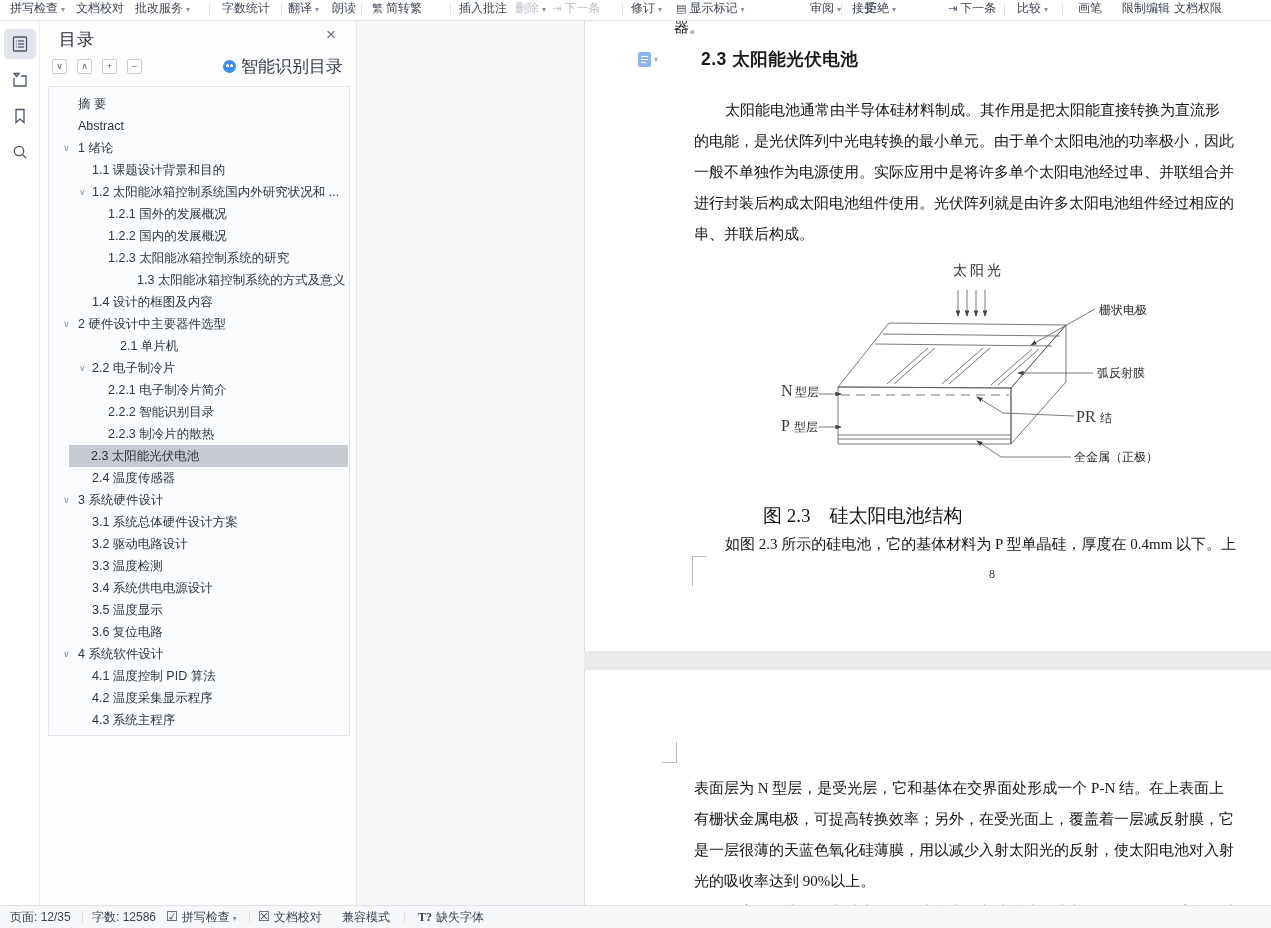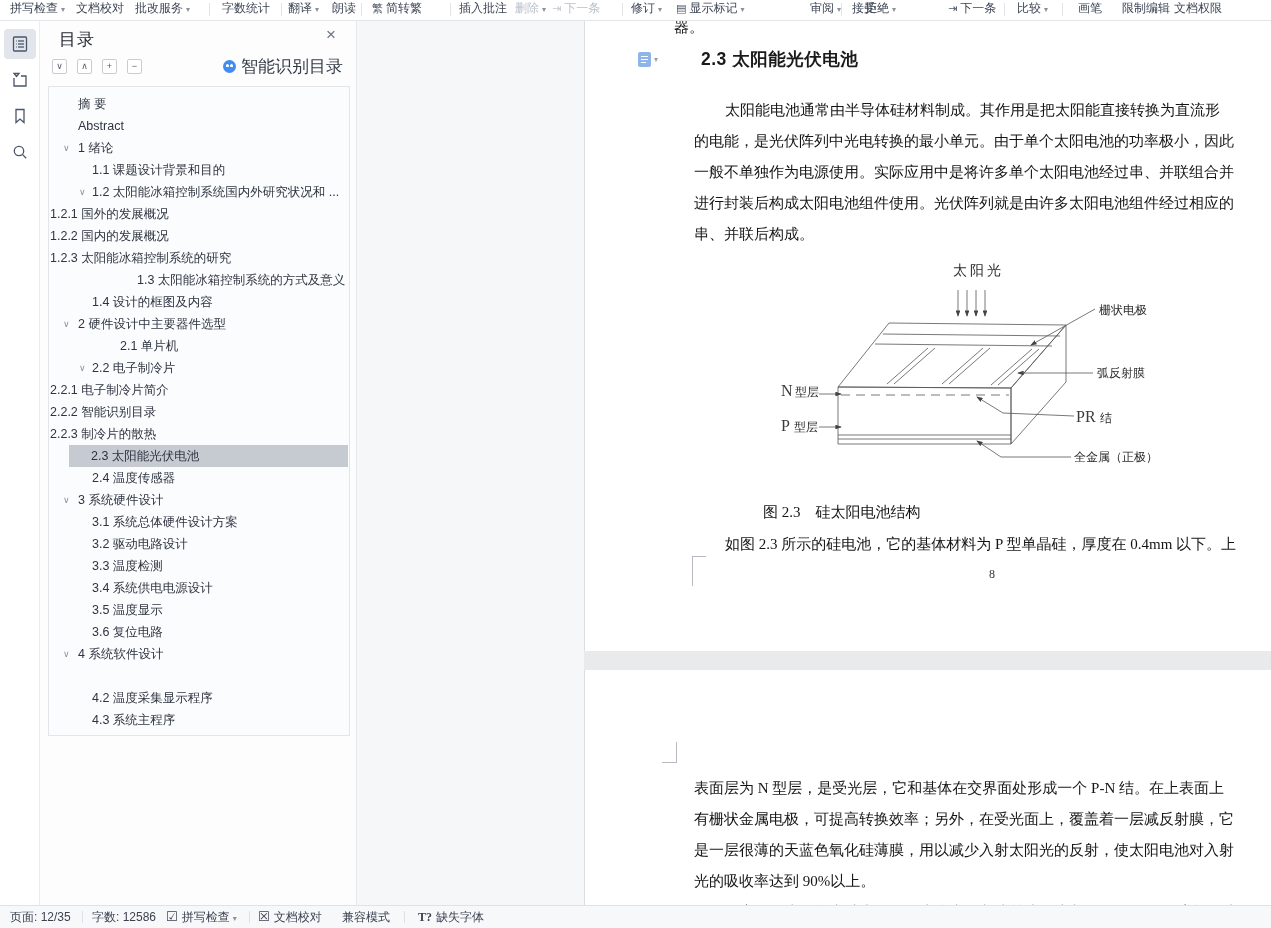--- a/index.html
+++ b/index.html
@@ -26,21 +26,21 @@
   #toc-title { position:absolute; left:19px; top:7px; font-size:17px; color:#23272f; font-weight:500; letter-spacing:1px; }
   #toc-close { position:absolute; left:286px; top:6px; font-size:17px; color:#6b7280; line-height:16px; cursor:default; }
   .tool-btn { position:absolute; top:38px; width:15px; height:15px; border:1px solid #c9ccd2; border-radius:2px; font-size:9px; color:#555c66; text-align:center; line-height:13px; background:#fff; }
   #smart { position:absolute; right:13px; top:37px; height:16px; display:flex; align-items:center; font-size:17px; color:#333a46; }
   .robot { width:13px; height:13px; border-radius:50%; margin-right:5px;
     background: radial-gradient(circle at 34% 44%, #fff 1.2px, rgba(255,255,255,0) 1.8px),
                 radial-gradient(circle at 66% 44%, #fff 1.2px, rgba(255,255,255,0) 1.8px), #3f8cf3; }
   #toc-list { position:absolute; left:8px; top:65px; width:302px; height:650px; border:1px solid #e4e5e9; background:#fbfcfd; overflow:hidden; }
   .trow { position:absolute; left:1px; right:1px; height:22px; line-height:22px; font-size:12.5px; color:#2e3440; white-space:nowrap; overflow:hidden; cursor:default; }
   .trow .ttext{ display:inline-block; }
-  .lv0 .ttext { margin-left:28px; } .lv1 .ttext { margin-left:42px; } .lv2 .ttext { }
+  .lv0 .ttext { margin-left:28px; } .lv1 .ttext { margin-left:42px; } .lv2 .ttext { margin-left:58px; }
   .chev { position:absolute; top:0; font-size:9px; color:#8a919c; }
   .lv0 .chev { left:13px; } .lv1 .chev { left:29px; }
   .trow.sel { left:20px; background:#c6cbd2; }
   .trow.sel .ttext { margin-left:22px; }
 
   
   #canvas { position:absolute; left:357px; top:21px; width:914px; height:884px; background:#e9eaec; }
   #left-strip { position:absolute; left:0; top:0; width:227px; height:884px; background:#f6f7f9; }
   .page { position:absolute; left:227px; width:687px; background:#fff; border-left:1px solid #dcdde0; overflow:hidden; }
   #page1 { top:0; height:630px; }
@@ -52,21 +52,21 @@
   #h-icon { position:absolute; left:53px; top:31px; width:13px; height:15px; border-radius:2px; background:#8fb4ea;
     background-image:linear-gradient(#fff,#fff),linear-gradient(#fff,#fff),linear-gradient(#fff,#fff);
     background-size:7px 1px,7px 1px,5px 1px; background-position:3px 4px,3px 7px,3px 10px; background-repeat:no-repeat; }
   #h-caret { position:absolute; left:69px; top:34px; font-size:8px; color:#9aa0ab; }
   #doc-heading { position:absolute; left:116px; top:26px; font-size:17.5px; font-weight:bold; color:#1a1a1a; letter-spacing:0.5px; }
   .para { position:absolute; right:0; overflow:hidden; }
   #para1 { left:109px; top:74px; }
   .dline { height:31px; line-height:31px; font-size:15px; white-space:nowrap; overflow:hidden; }
   .dline.ind { padding-left:31px; }
   #fig { position:absolute; left:106px; top:229px; }
-  #fig-caption { position:absolute; left:178px; top:482px; font-size:15px; }
+  #fig-caption { position:absolute; left:178px; top:482px; font-size:19px; }
   #para2 { left:109px; top:508px; }
   #pagenum { position:absolute; left:404px; top:546px; font-size:12px; color:#333; }
   .corner1 { position:absolute; left:107px; top:535px; width:14px; height:30px; border-left:1px solid #b7bac0; border-top:1px solid #b7bac0; }
   .corner2 { position:absolute; left:77px; top:72px; width:15px; height:21px; border-right:1px solid #b7bac0; border-bottom:1px solid #b7bac0; }
   #page2-para { left:109px; top:103px; }
   #page2-para2 { left:109px; top:227px; }
 
   
   #fig text { font-family:"Liberation Serif","DejaVu Serif",serif; fill:#2b2b2b; font-size:12px; }
   #fig .big { font-size:16px; fill:#3a3a3a; }
@@ -178,20 +178,21 @@
         <div class="trow lv1 sel" style="top: 358px;"><span class="ttext">2.3 太阳能光伏电池</span></div>
         <div class="trow lv1" style="top: 380px;"><span class="ttext">2.4 温度传感器</span></div>
         <div class="trow lv0" style="top: 402px;"><span class="chev">∨</span><span class="ttext">3 系统硬件设计</span></div>
         <div class="trow lv1" style="top: 424px;"><span class="ttext">3.1 系统总体硬件设计方案</span></div>
         <div class="trow lv1" style="top: 446px;"><span class="ttext">3.2 驱动电路设计</span></div>
         <div class="trow lv1" style="top: 468px;"><span class="ttext">3.3 温度检测</span></div>
         <div class="trow lv1" style="top: 490px;"><span class="ttext">3.4 系统供电电源设计</span></div>
         <div class="trow lv1" style="top: 512px;"><span class="ttext">3.5 温度显示</span></div>
         <div class="trow lv1" style="top: 534px;"><span class="ttext">3.6 复位电路</span></div>
         <div class="trow lv0" style="top: 556px;"><span class="chev">∨</span><span class="ttext">4 系统软件设计</span></div>
+        <div class="trow lv1" style="top: 578px;"><span class="ttext">4.1 温度控制 PID 算法</span></div>
         <div class="trow lv1" style="top: 600px;"><span class="ttext">4.2 温度采集显示程序</span></div>
         <div class="trow lv1" style="top: 622px;"><span class="ttext">4.3 系统主程序</span></div>
         <div class="trow lv0" style="top: 644px;"><span class="ttext">5 程序代码</span></div>
         <div class="trow lv0" style="top: 666px;"><span class="ttext">结 论</span></div>
         <div class="trow lv0" style="top: 688px;"><span class="ttext">致 谢</span></div>
         <div class="trow lv0" style="top: 710px;"><span class="ttext">参考文献</span></div>
       </div>
   </div>
 
   <div id="canvas">

